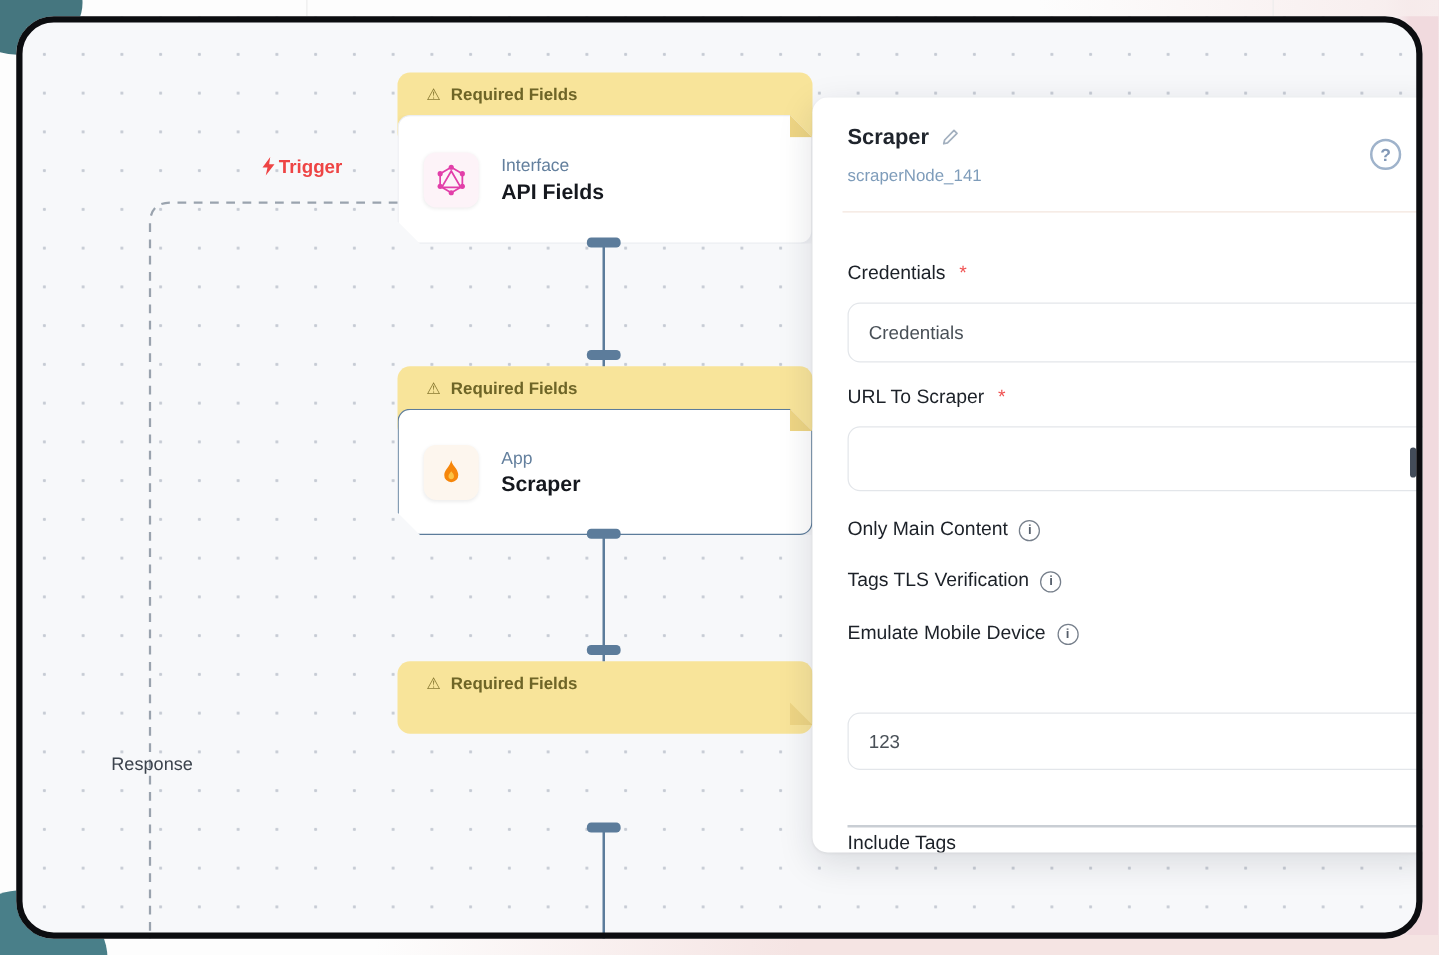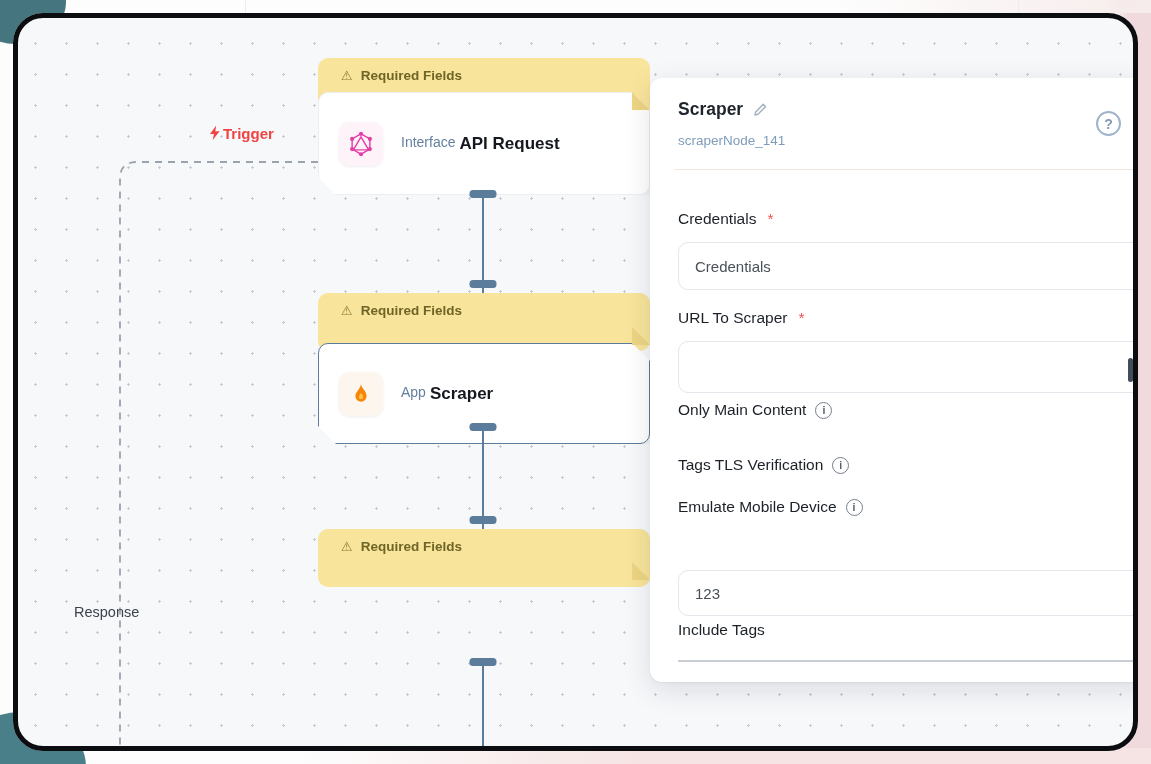--- a/index.html
+++ b/index.html
@@ -30,44 +30,44 @@
 
   
   svg.wires { position:absolute; left:0; top:0; z-index:4; pointer-events:none; }
   .dashed-wire { fill:none; stroke:#9aa3ae; stroke-width:1.8; stroke-dasharray:7 6; }
   .solid-wire  { stroke:#5c7c9b; stroke-width:2; }
   .handle-bar  { fill:#5c7c9b; }
 
   
   .trigger-label { position:absolute; left:196px; top:112px; z-index:5; display:flex;
     align-items:flex-start; gap:2px; color:#ee4444; font-size:15px; font-weight:700; }
-  .response-label { position:absolute; left:61px; top:591px; z-index:5;
+  .response-label { position:absolute; left:76px; top:591px; z-index:5;
     color:#3c434d; font-size:14.5px; }
 
   
   .node { position:absolute; left:305px; width:332px; z-index:3; }
   .node-banner { position:absolute; left:0; top:0; right:0; height:58px;
     background:#f8e49a; border-radius:10px; }
   .banner-row { display:flex; align-items:center; gap:8px; height:34px; padding:0 0 0 23px;
     color:#6e6527; font-size:13.5px; font-weight:600; }
   .warn-glyph { font-size:13px; color:#8a7b33; line-height:1; }
   .node-card { position:absolute; left:0; right:0; background:#ffffff;
     border-radius:10px; border:1px solid #eceef2;
     clip-path:polygon(0 0, calc(100% - 18px) 0, 100% 18px, 100% 100%, 18px 100%, 0 calc(100% - 18px));
     box-shadow:0 2px 6px rgba(25,35,60,.06);
     display:flex; align-items:center; padding-left:20px; gap:18px; }
-  .node-card.selected { border:1.6px solid #5c7c9b;margin-top:16px; }
+  .node-card.selected { border:1.6px solid #5c7c9b; }
   .fold { position:absolute; width:18px; height:18px; background:#eed584;
     clip-path:polygon(0 0, 100% 100%, 0 100%); z-index:3; }
   .node-icon { width:44px; height:44px; border-radius:10px; display:flex;
     align-items:center; justify-content:center; flex:0 0 auto; }
   .icon-graphql { background:#fdf3f8; box-shadow:0 1px 3px rgba(0,0,0,.07); }
   .icon-flame   { background:#fdf6ee; box-shadow:0 1px 3px rgba(0,0,0,.07); }
   .icon-scissors{ background:#2fb457; box-shadow:0 0 13px rgba(46,204,94,.55); }
-  .node-texts { display:flex; flex-direction:row; gap:4px; }
+  .node-texts { display:flex; flex-direction:column; gap:4px; }
   .node-category { font-size:14px; color:#64809e; }
   .node-title { font-size:17px; font-weight:600; color:#15181e; }
 
   
   .panel { position:absolute; left:637px; top:65px; width:500px; height:604px;
     background:#ffffff; z-index:10; overflow:hidden;
     border-radius:12px 0 14px 12px;
     box-shadow:0 8px 28px rgba(20,30,50,.13), 0 1px 2px rgba(0,0,0,.05); }
   .panel-title-row { position:absolute; left:28px; top:21px; display:flex; align-items:center; gap:9px; }
   .panel-title { font-size:17.5px; font-weight:700; color:#1f242c; }
@@ -143,21 +143,21 @@
               <circle cx="20.2" cy="7.3" r="1.9"></circle>
             <circle cx="20.2" cy="16.7" r="1.9"></circle>
               <circle cx="12" cy="21.4" r="1.9"></circle>
             <circle cx="3.8" cy="16.7" r="1.9"></circle>
               <circle cx="3.8" cy="7.3" r="1.9"></circle>
           </g>
         </svg>
       </div>
       <div class="node-texts">
         <span class="node-category">Interface</span>
-        <span class="node-title">API Request</span>
+        <span class="node-title">API Fields</span>
       </div>
     </div>
   </div>
 
   <div class="node" style="top:280px; height:135px">
     <div class="node-banner">
       <div class="banner-row">
         <span class="warn-glyph">⚠</span>
         <span>Required Fields</span>
       </div>
@@ -203,36 +203,36 @@
         <span class="req">*</span>
     </div>
     <input class="f-input" style="top: 164px; height: 48px;" value="Credentials">
 
     <div class="f-label" style="top:231px">
       <span>URL To Scraper</span>
         <span class="req">*</span>
     </div>
     <input class="f-input" style="top: 263px; height: 52px;" value="">
 
-    <div class="f-label" style="top:323px">
+    <div class="f-label" style="top:337px">
       <span>Only Main Content</span>
       <span class="info-circle">i</span>
     </div>
     <div class="f-label" style="top:378px">
       <span>Tags TLS Verification</span>
       <span class="info-circle">i</span>
     </div>
     <div class="f-label" style="top:420px">
       <span>Emulate Mobile Device</span>
       <span class="info-circle">i</span>
     </div>
 
     <input class="f-input" style="top: 492px; height: 46px;" value="123">
 
-    <div class="f-label" style="top:543px">
+    <div class="f-label" style="top:588px">
       <span>Include Tags</span>
     </div>
     <div class="tags-underline"></div>
 
     <div class="panel-scroll-thumb"></div>
   </div>
 </div>
 
 <div class="frame"></div>
 

